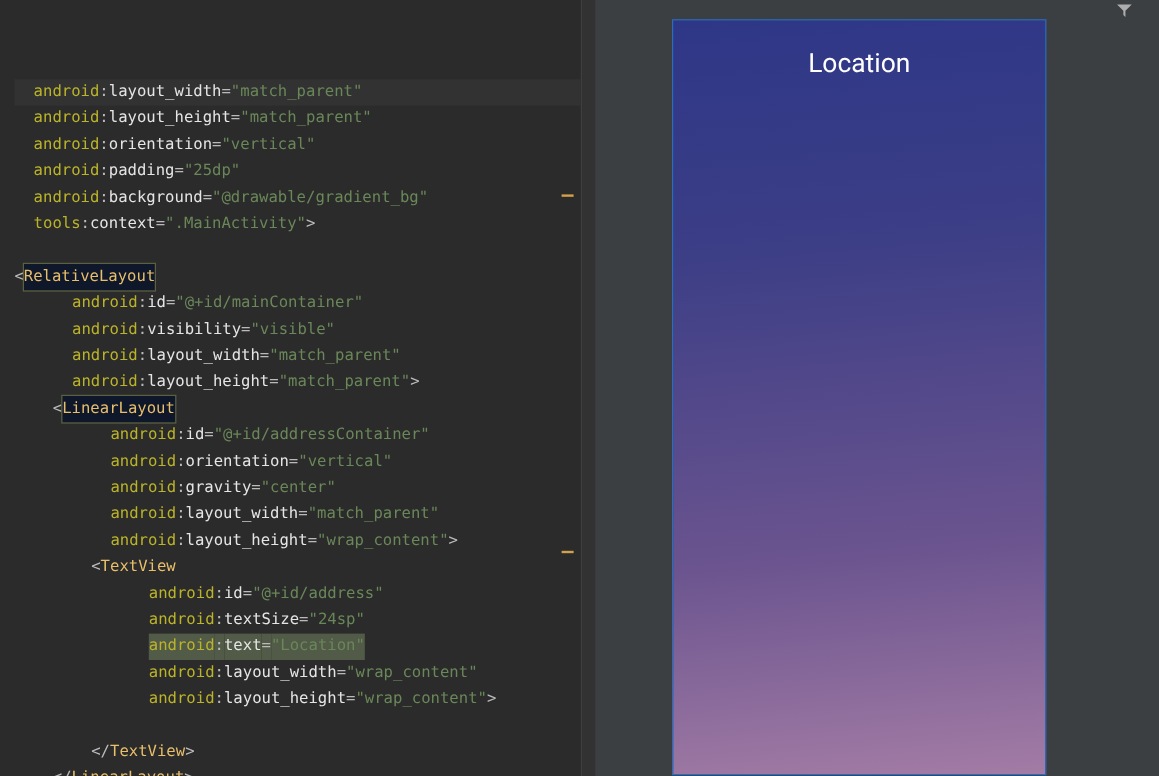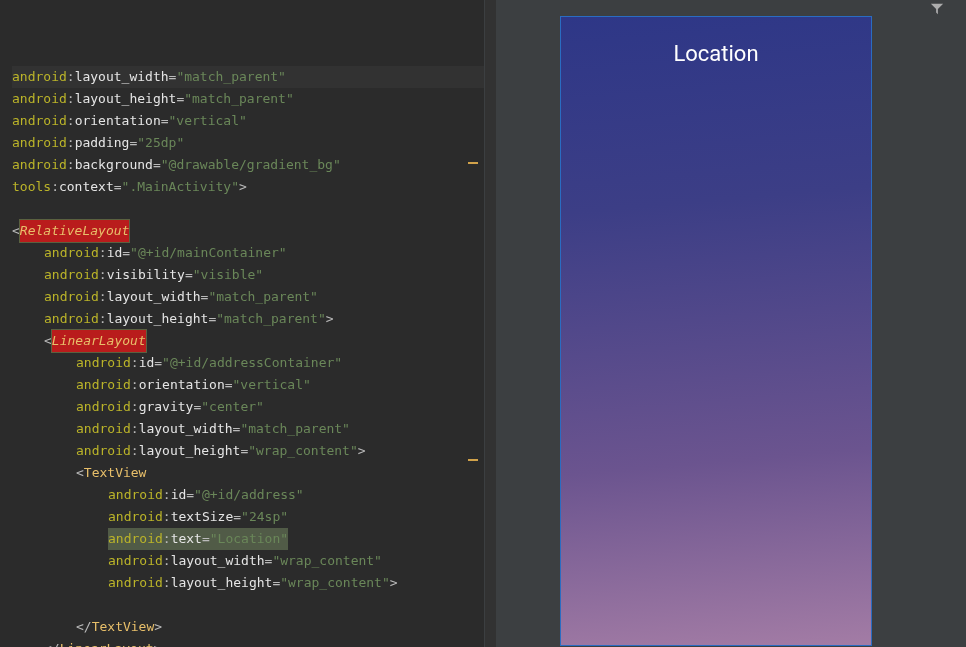--- a/index.html
+++ b/index.html
@@ -79,27 +79,27 @@
     padding: 26px 20px;
     text-align: center;
   }
   .location-text {
     color: #ffffff;
     font-family: "Roboto", "Helvetica Neue", Arial, sans-serif;
     font-size: 22px;
     font-weight: 400;
   }
   
-  .ns    { color: #BBB429; }   
+  .ns    { color: #BBB429; margin-left: 16px; }   
   .attr  { color: #e5e5e5; }   
   .op    { color: #BABABA; }   
   .str   { color: #6A8759; }   
   .tag   { color: #E8BF6A; }   
   .punct { color: #BABABA; }   
-  .hlTag { background: #b91c1c; outline: 1px solid #5a6140; font-style: italic; }
+  .hlTag { background: #0f172a; outline: 1px solid #5a6140; }
   .hlLine{ background: #515b47; }
   .line { height: 22px; }
   .cur  { background: #323232; }
   .selbg { display:inline-block; }
 </style>
 </head>
 <body>
 
 <div class="root">
 

